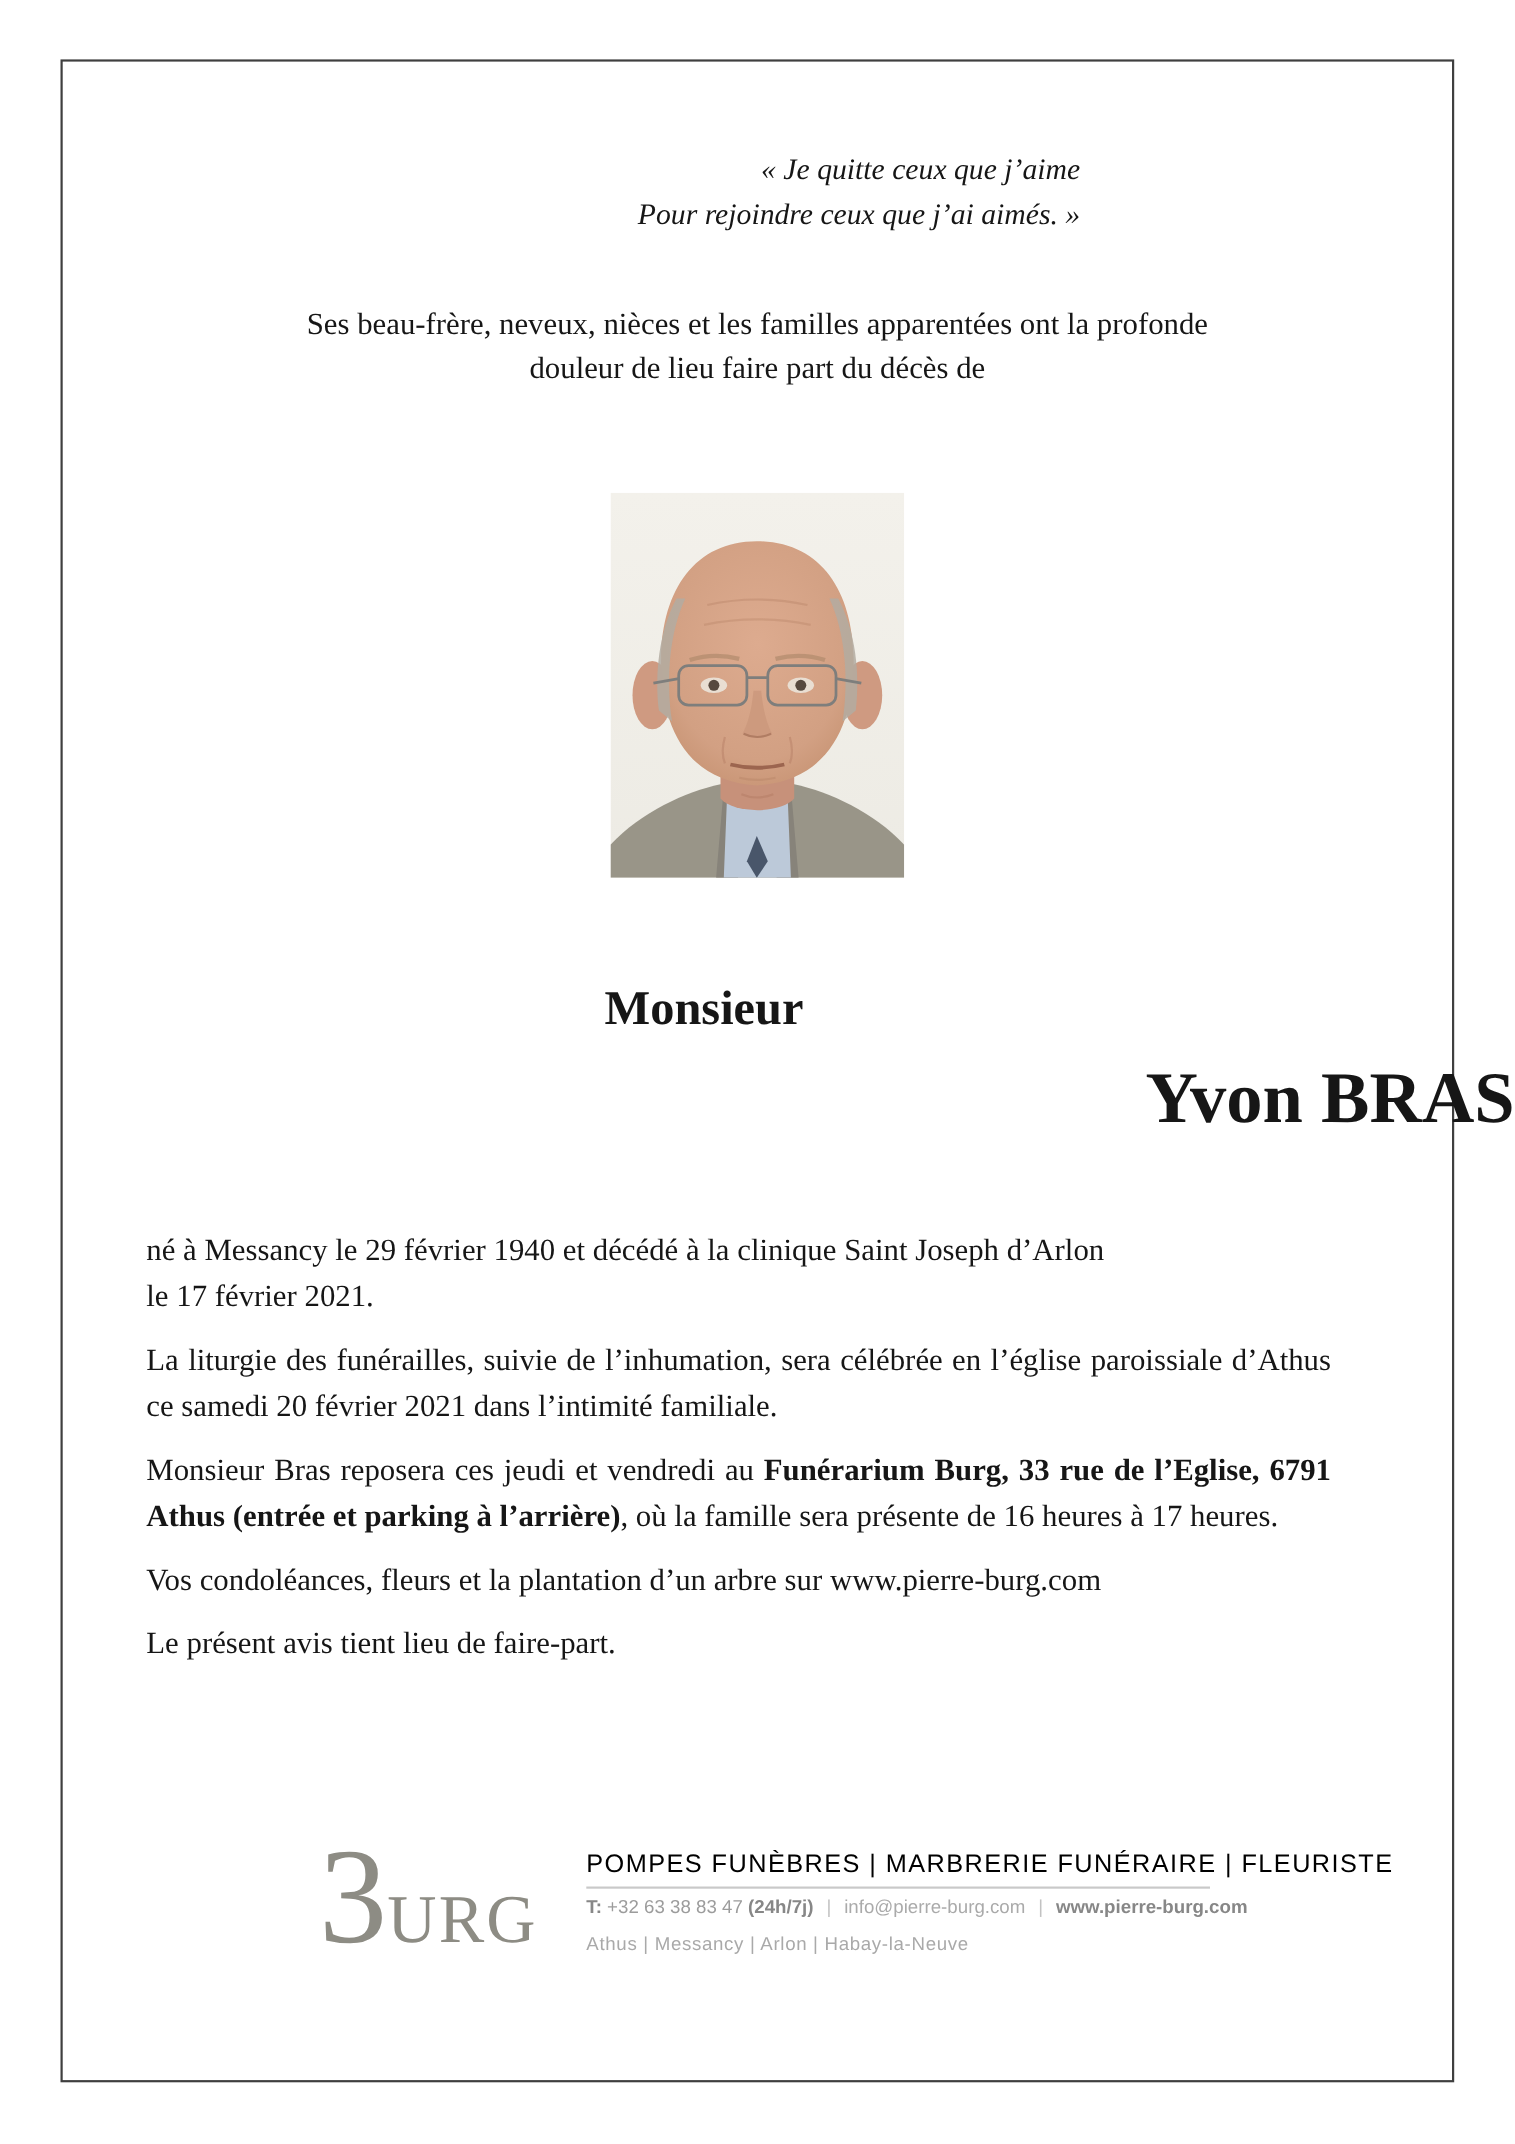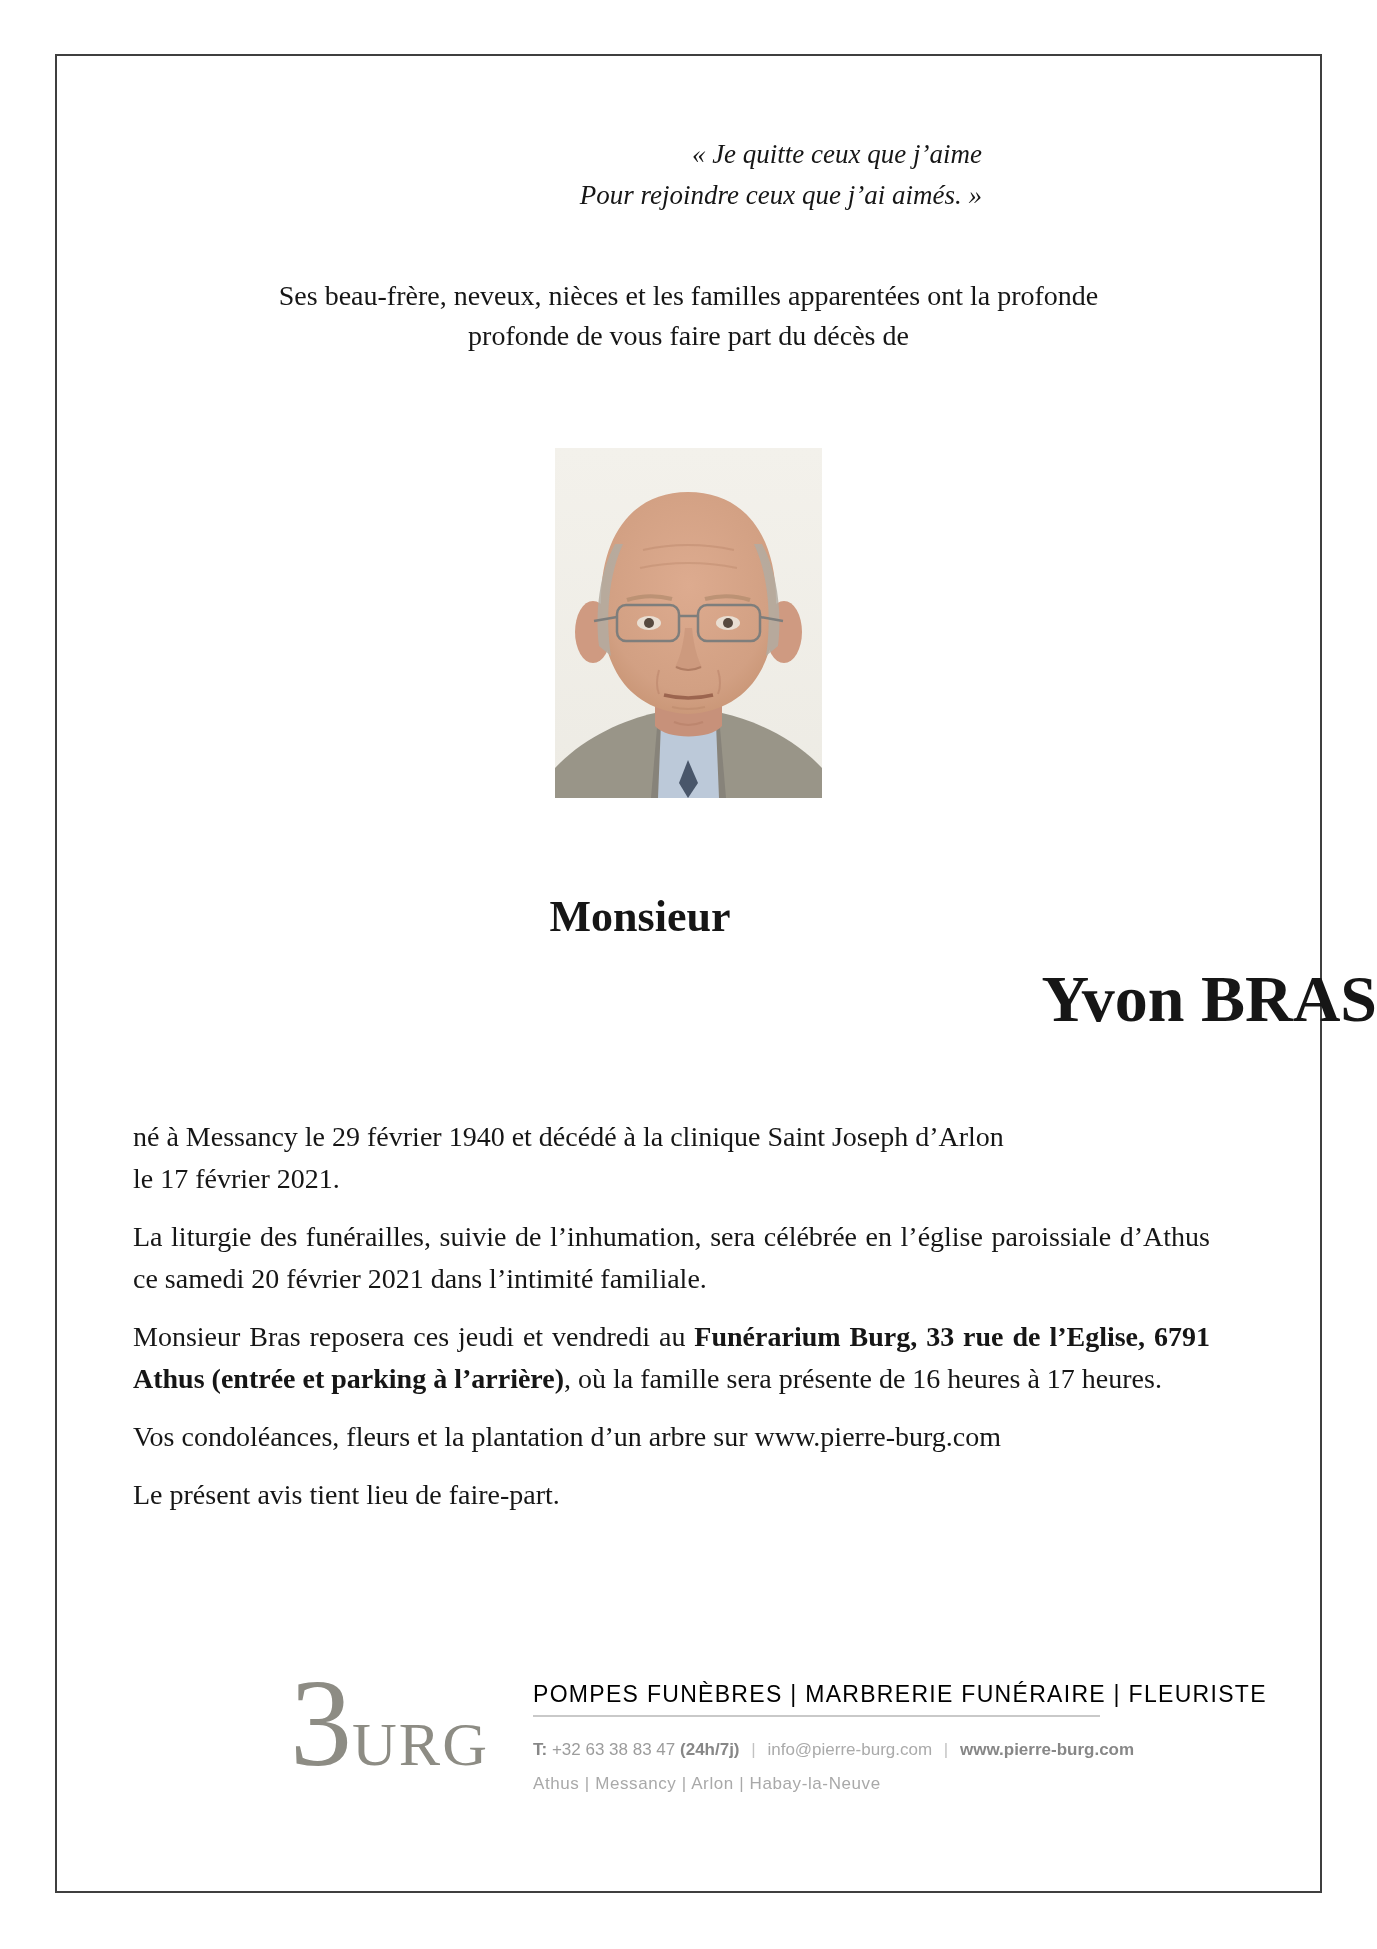--- a/index.html
+++ b/index.html
@@ -43,42 +43,42 @@
     color:#8d8c84;font-family:"Liberation Serif",serif;
   }
   .logo .b3{font-size:124px;line-height:104px;}
   .logo .urg{font-size:62px;line-height:62px;letter-spacing:2px;}
   .fcol{
     position:absolute;left:533px;top:1682px;width:600px;
     font-family:"Liberation Sans",sans-serif;
   }
   .f-services{font-size:23px;letter-spacing:1.3px;color:#000000;line-height:24px;white-space:nowrap;}
   .f-divider{height:2px;background:#c9c9c9;width:567px;margin-top:9px;}
-  .f-contact{margin-top:20px;font-size:17px;color:#9c9c9c;line-height:26px;white-space:nowrap;}
+  .f-contact{margin-top:4px;font-size:17px;color:#9c9c9c;line-height:26px;white-space:nowrap;}
   .f-contact .lbl{font-weight:bold;color:#878787;}
   .f-contact .bold{font-weight:bold;color:#878787;}
   .f-contact .sep{color:#c2c2c2;padding:0 7px;}
   .f-contact .mail{color:#aaaaaa;}
   .f-cities{margin-top:9px;font-size:17px;color:#a9a9a9;letter-spacing:0.6px;line-height:24px;white-space:nowrap;}
 </style>
 </head>
 <body>
 
 <div class="page">
 
   <div class="frame"></div>
 
   <div class="quote">
     <div>« Je quitte ceux que j’aime</div>
     <div>Pour rejoindre ceux que j’ai aimés. »</div>
   </div>
 
   <div class="intro">
     <div>Ses beau-frère, neveux, nièces et les familles apparentées ont la profonde</div>
-    <div>profonde de vous faire part du décès de</div>
+    <div>douleur de lieu faire part du décès de</div>
   </div>
 
   <div class="photo">
     <svg width="267" height="350" viewBox="0 0 267 350" xmlns="http://www.w3.org/2000/svg">
       <defs>
         <radialGradient id="skin" cx="50%" cy="42%" r="68%">
           <stop offset="0%" stop-color="#ddab8f"></stop>
           <stop offset="70%" stop-color="#d2a083"></stop>
           <stop offset="100%" stop-color="#c4906f"></stop>
         </radialGradient>

